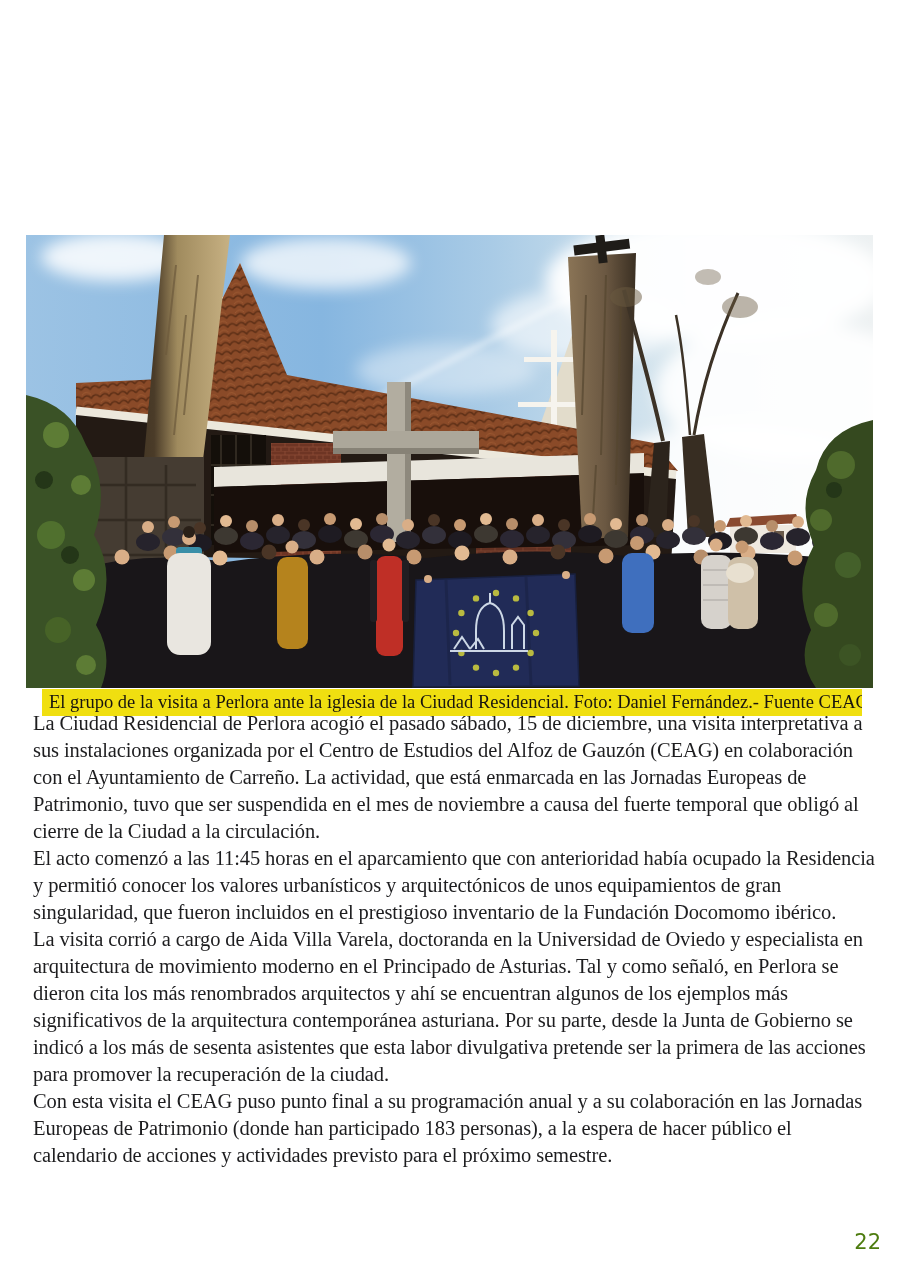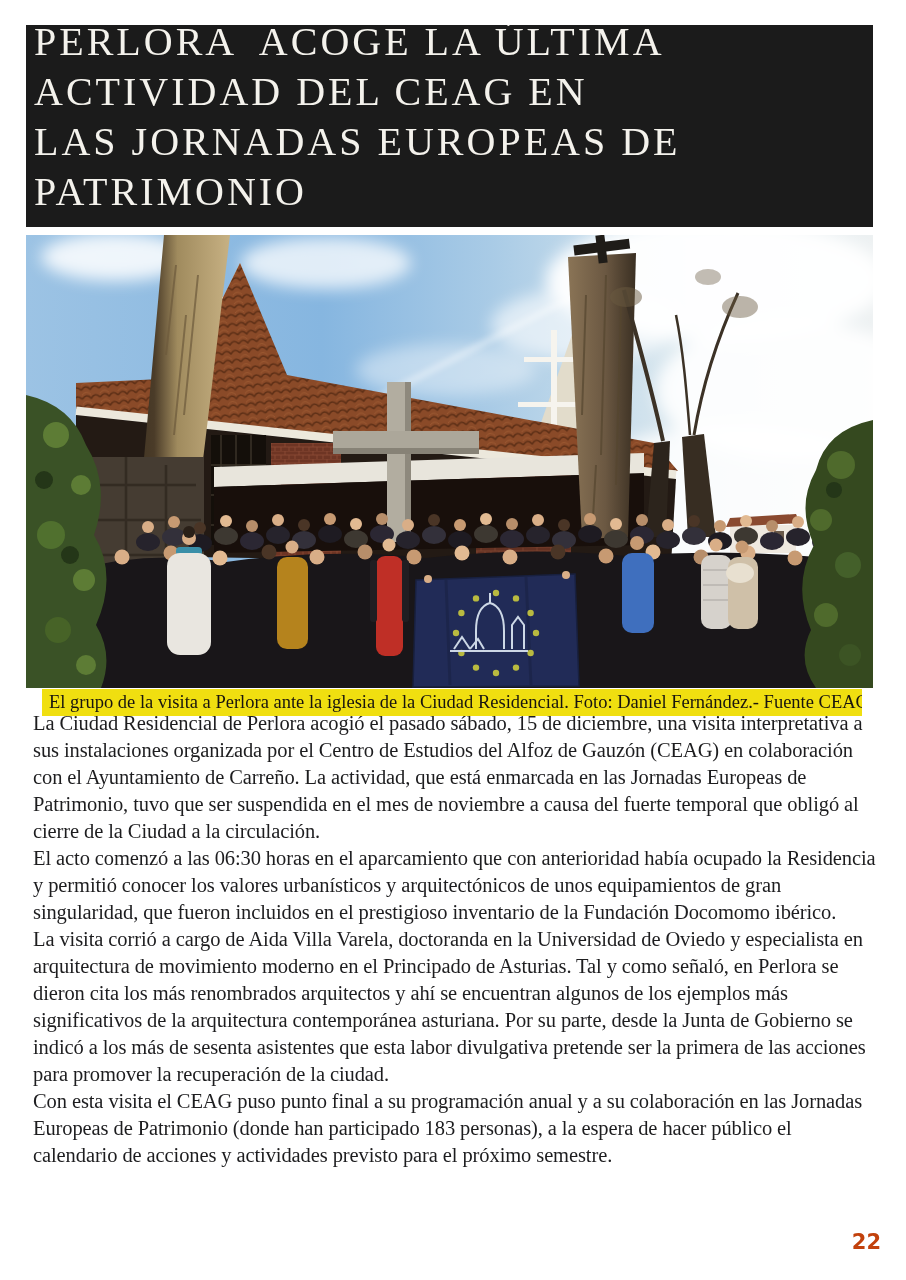--- a/index.html
+++ b/index.html
@@ -12,35 +12,27 @@
               white-space:pre;font-weight:400;}
   .photo{position:absolute;left:26px;top:235px;width:847px;height:453px;overflow:hidden;}
   .photo svg{display:block;}
   .caption-bar{position:absolute;left:42px;top:689px;width:820px;height:27px;
                background:#f0df10;color:#17140f;font-size:18.5px;line-height:27px;
                padding-left:7px;box-sizing:border-box;white-space:nowrap;overflow:hidden;}
   .article{position:absolute;left:33px;top:710px;width:845px;
            font-size:20.5px;line-height:27px;color:#1d1d1f;letter-spacing:-0.1px;}
   .article p{margin:0;}
   .page-number{position:absolute;right:25px;top:1230px;
-               font-family:"DejaVu Sans",sans-serif;font-size:21px;color:#c2410c;font-weight:bold;}
+               font-family:"DejaVu Sans",sans-serif;font-size:21px;color:#4d7c0f;}
 </style>
 </head>
 <body>
 
 <div class="page">
 
-  <div class="header">
-    <div class="title-block">
-      <div class="title-line">PERLORA  ACOGE LA ÚLTIMA</div>
-      <div class="title-line">ACTIVIDAD DEL CEAG EN</div>
-      <div class="title-line">LAS JORNADAS EUROPEAS DE</div>
-      <div class="title-line">PATRIMONIO</div>
-    </div>
-  </div>
 
   <div class="photo">
     <svg width="847" height="453" viewBox="0 0 847 453" xmlns="http://www.w3.org/2000/svg">
       <defs>
         <linearGradient id="skyGrad" x1="0" y1="0" x2="1" y2="0">
           <stop offset="0" stop-color="#9cc3e4"></stop>
           <stop offset="0.35" stop-color="#86b6e0"></stop>
           <stop offset="0.55" stop-color="#a9cbe6"></stop>
           <stop offset="0.78" stop-color="#dce9ef"></stop>
           <stop offset="1" stop-color="#edf1f2"></stop>
@@ -319,20 +311,20 @@
         <circle cx="824" cy="420" r="11" fill="#3c5424"></circle>
           <circle cx="808" cy="255" r="8" fill="#243618"></circle>
       </g>
     </svg>
   </div>
 
   <div class="caption-bar">El grupo de la visita a Perlora ante la iglesia de la Ciudad Residencial. Foto: Daniel Fernández.- Fuente CEAG</div>
 
   <div class="article">
     <p>La Ciudad Residencial de Perlora acogió el pasado sábado, 15 de diciembre, una visita interpretativa a sus instalaciones organizada por el Centro de Estudios del Alfoz de Gauzón (CEAG) en colaboración con el Ayuntamiento de Carreño. La actividad, que está enmarcada en las Jornadas Europeas de Patrimonio, tuvo que ser suspendida en el mes de noviembre a causa del fuerte temporal que obligó al cierre de la Ciudad a la circulación.</p>
-    <p>El acto comenzó a las 06:30 horas en el aparcamiento que con anterioridad había ocupado la Residencia y permitió conocer los valores urbanísticos y arquitectónicos de unos equipamientos de gran singularidad, que fueron incluidos en el prestigioso inventario de la Fundación Docomomo ibérico.</p>
+    <p>El acto comenzó a las 11:45 horas en el aparcamiento que con anterioridad había ocupado la Residencia y permitió conocer los valores urbanísticos y arquitectónicos de unos equipamientos de gran singularidad, que fueron incluidos en el prestigioso inventario de la Fundación Docomomo ibérico.</p>
     <p>La visita corrió a cargo de Aida Villa Varela, doctoranda en la Universidad de Oviedo y especialista en arquitectura de movimiento moderno en el Principado de Asturias. Tal y como señaló, en Perlora se dieron cita los más renombrados arquitectos y ahí se encuentran algunos de los ejemplos más significativos de la arquitectura contemporánea asturiana. Por su parte, desde la Junta de Gobierno se indicó a los más de sesenta asistentes que esta labor divulgativa pretende ser la primera de las acciones para promover la recuperación de la ciudad.</p>
     <p>Con esta visita el CEAG puso punto final a su programación anual y a su colaboración en las Jornadas Europeas de Patrimonio (donde han participado 183 personas), a la espera de hacer público el calendario de acciones y actividades previsto para el próximo semestre.</p>
   </div>
 
   <div class="page-number">22</div>
 
 </div>
 
 </body></html>

